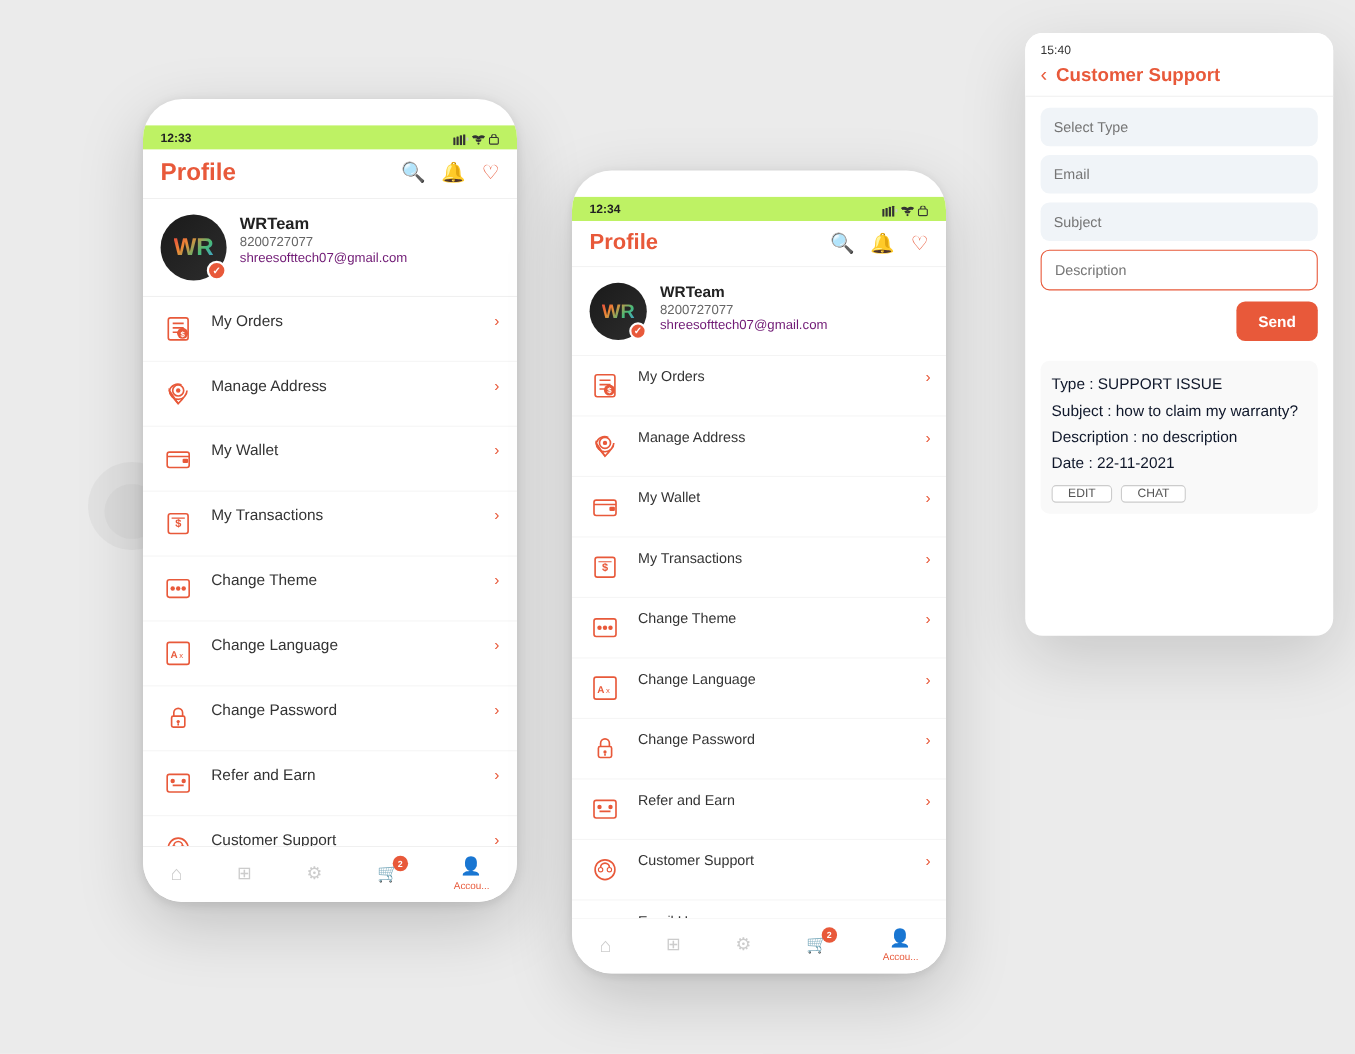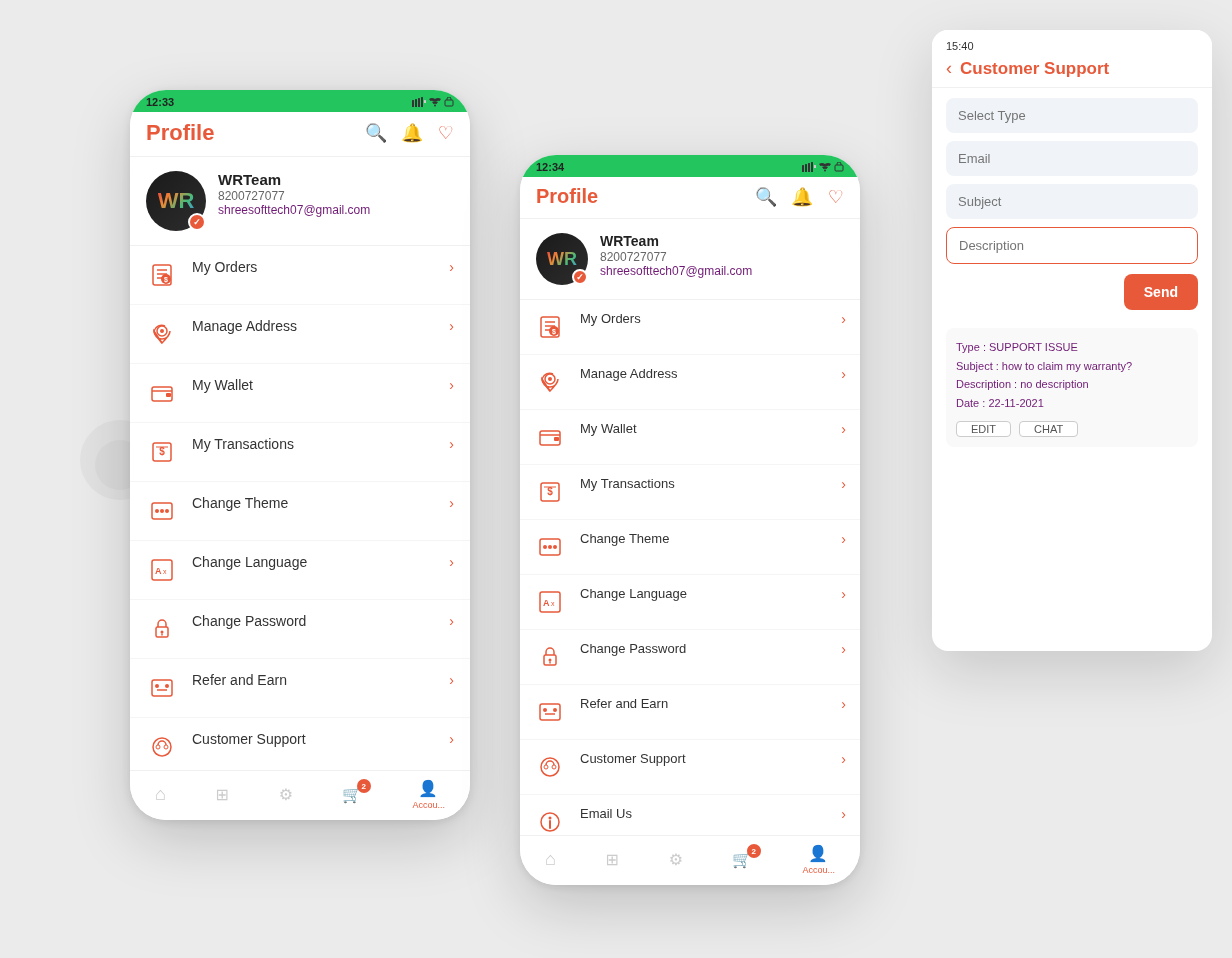--- a/index.html
+++ b/index.html
@@ -54,36 +54,37 @@
 
     
     .support-panel {
       background: #fff;
       border-radius: 16px;
       box-shadow: 0 20px 60px rgba(0,0,0,0.15);
       position: absolute;
       right: 20px;
       top: 30px;
       width: 280px;
-      height: 621px;
+      height: 548px;
       overflow: hidden;
       display: flex;
       flex-direction: column;
     }
 
     
     .status-bar {
       display: flex;
       justify-content: space-between;
-      align-items: center;
+      align-items: flex-end;
       padding: 6px 16px 4px;
-      background: #22c55e;
+      background: #bef264;
       font-size: 11px;
       font-weight: 600;
       color: #222;
+      margin-top: 24px;
     }
 
     .status-icons {
       display: flex;
       gap: 3px;
       align-items: center;
     }
 
     
     .app-header {
@@ -354,22 +355,22 @@
     }
 
     .support-ticket {
       margin: 8px 14px;
       padding: 10px;
       background: #f9f9f9;
       border-radius: 8px;
     }
 
     .ticket-line {
-      font-size: 11px;
-      color: #701a75;
+      font-size: 14px;
+      color: #0f172a;
       line-height: 1.7;
     }
 
     .ticket-actions {
       display: flex;
       gap: 8px;
       margin-top: 8px;
     }
 
     .ticket-btn {

